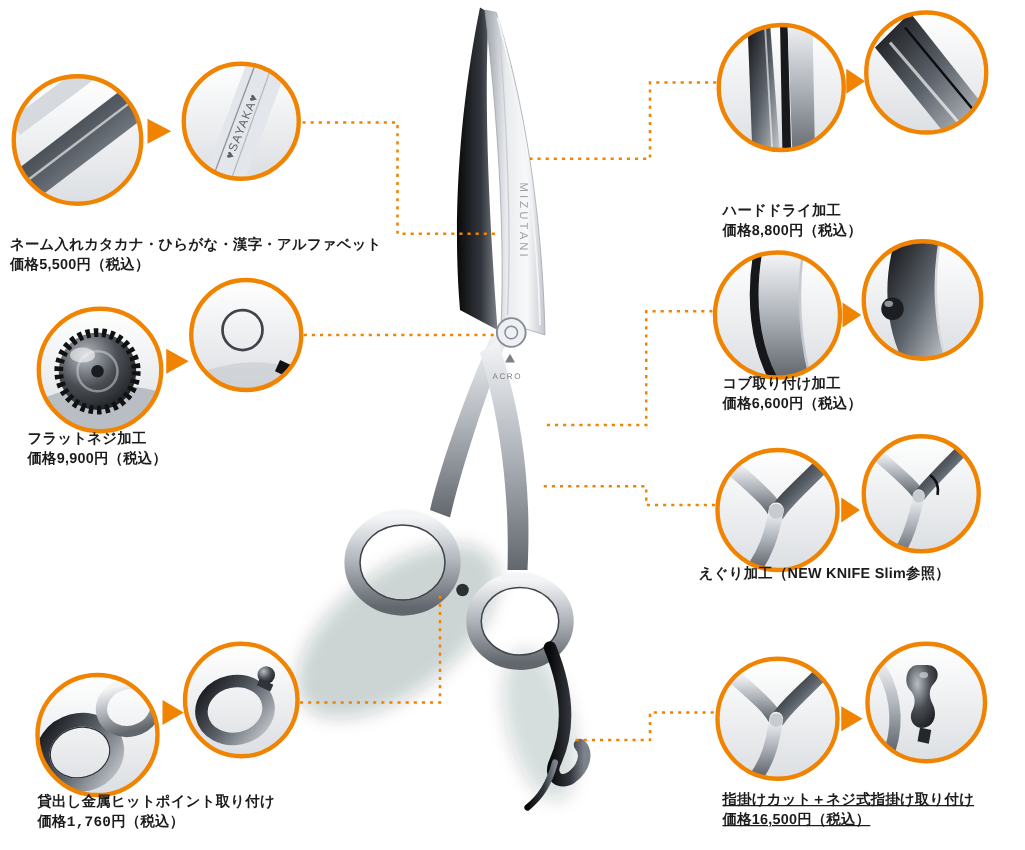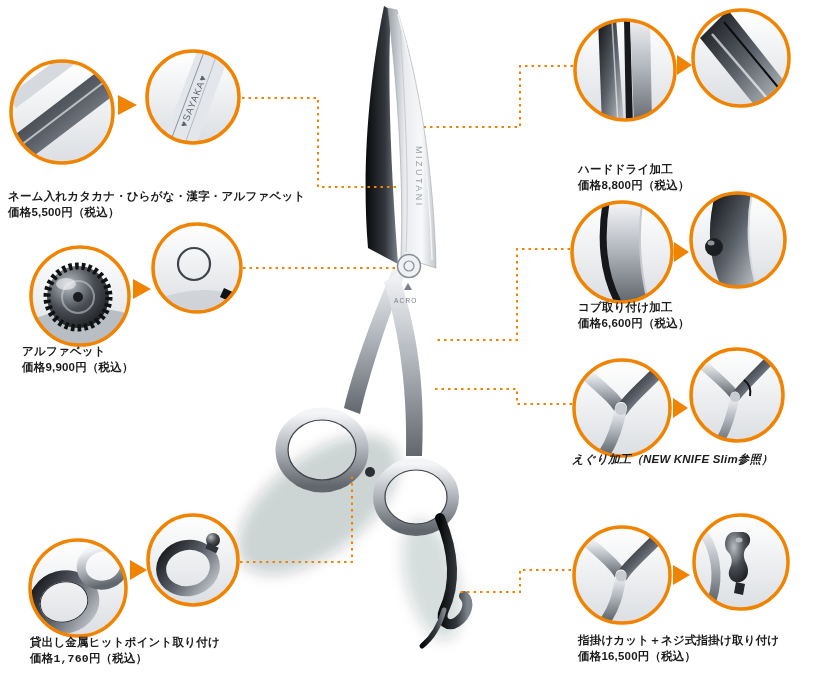--- a/index.html
+++ b/index.html
@@ -295,36 +295,36 @@
     </g>
     <circle cx="741" cy="562" r="47" class="ring"></circle>
   </g>
 </svg>
 
 <div class="label" style="left:8px;  top:173px;margin-top:16px;">
   <div>ネーム入れカタカナ・ひらがな・漢字・アルファベット</div>
   <div>価格5,500円（税込）</div>
 </div>
 <div class="label" style="left:22px; top:344px;">
-  <div>アルファベット</div>
+  <div>フラットネジ加工</div>
   <div>価格9,900円（税込）</div>
 </div>
 <div class="label" style="left:30px; top:635px;font-family:Liberation Mono, monospace;">
   <div>貸出し金属ヒットポイント取り付け</div>
   <div>価格1,760円（税込）</div>
 </div>
 <div class="label" style="left:578px; top:120px;margin-top:42px;">
   <div>ハードドライ加工</div>
   <div>価格8,800円（税込）</div>
 </div>
 <div class="label" style="left:578px; top:300px;">
   <div>コブ取り付け加工</div>
   <div>価格6,600円（税込）</div>
 </div>
-<div class="label" style="left:572px; top:452px;font-style:italic;">
+<div class="label" style="left:559px; top:452px;">
   <div>えぐり加工（NEW KNIFE Slim参照）</div>
 </div>
-<div class="label" style="left:578px; top:633px;">
+<div class="label" style="left:578px; top:633px;text-decoration:underline;">
   <div>指掛けカット＋ネジ式指掛け取り付け</div>
   <div>価格16,500円（税込）</div>
 </div>
 
 </div>
 
 </body></html>

